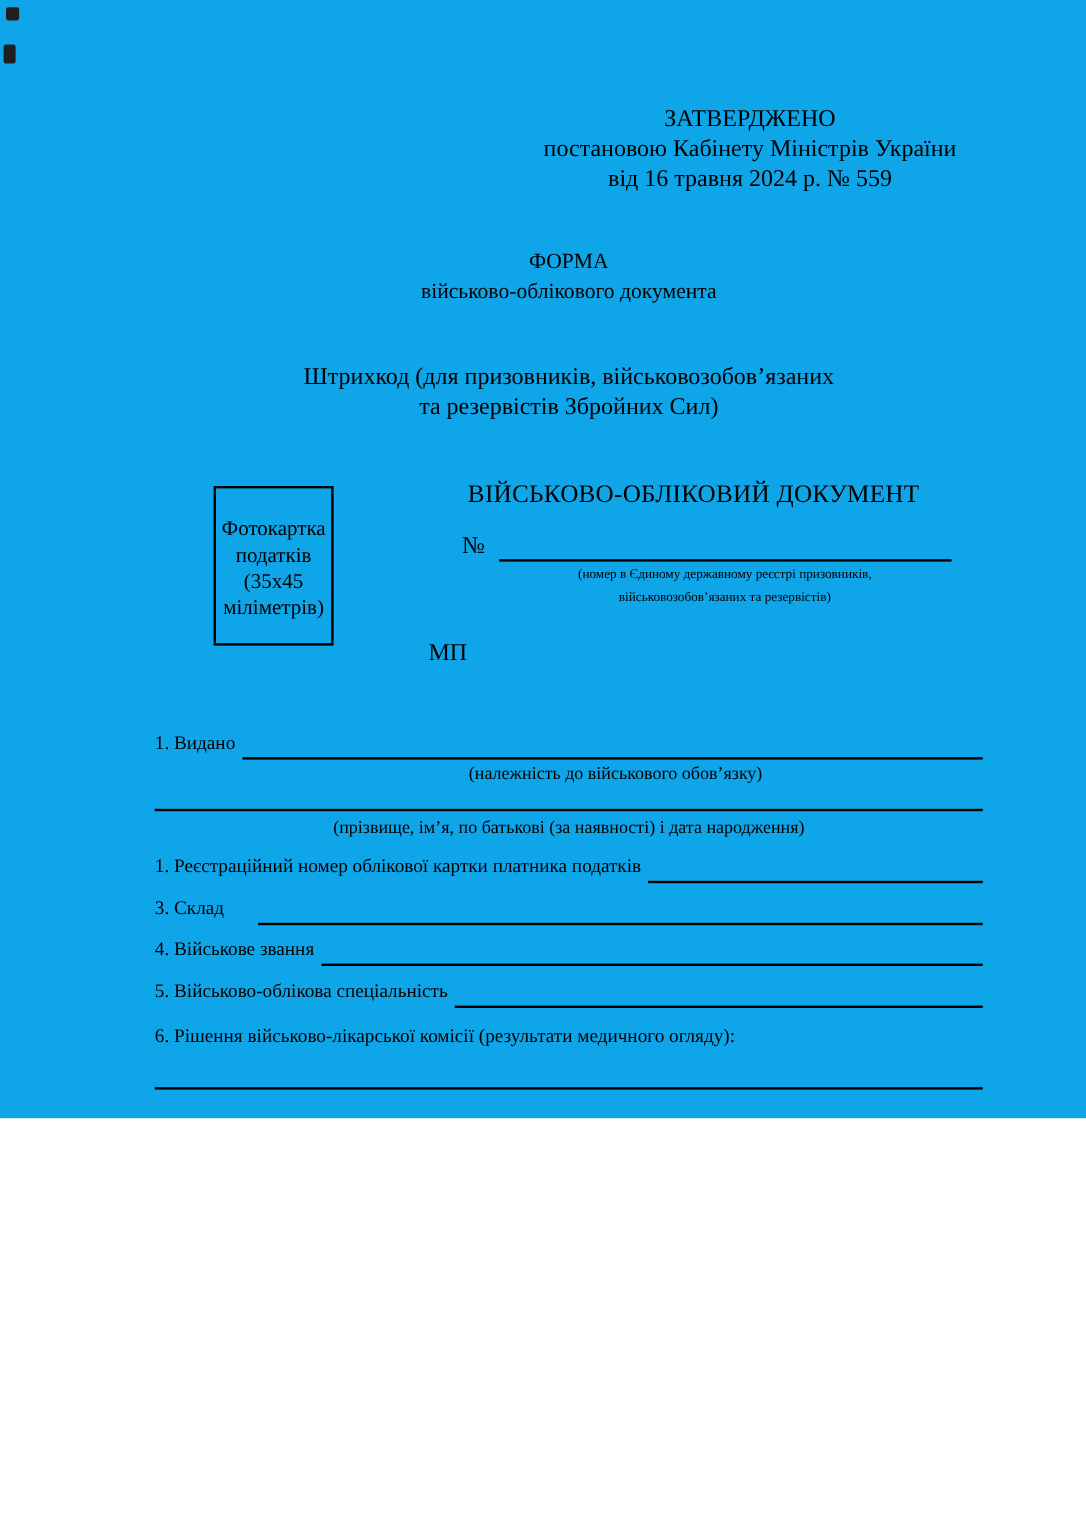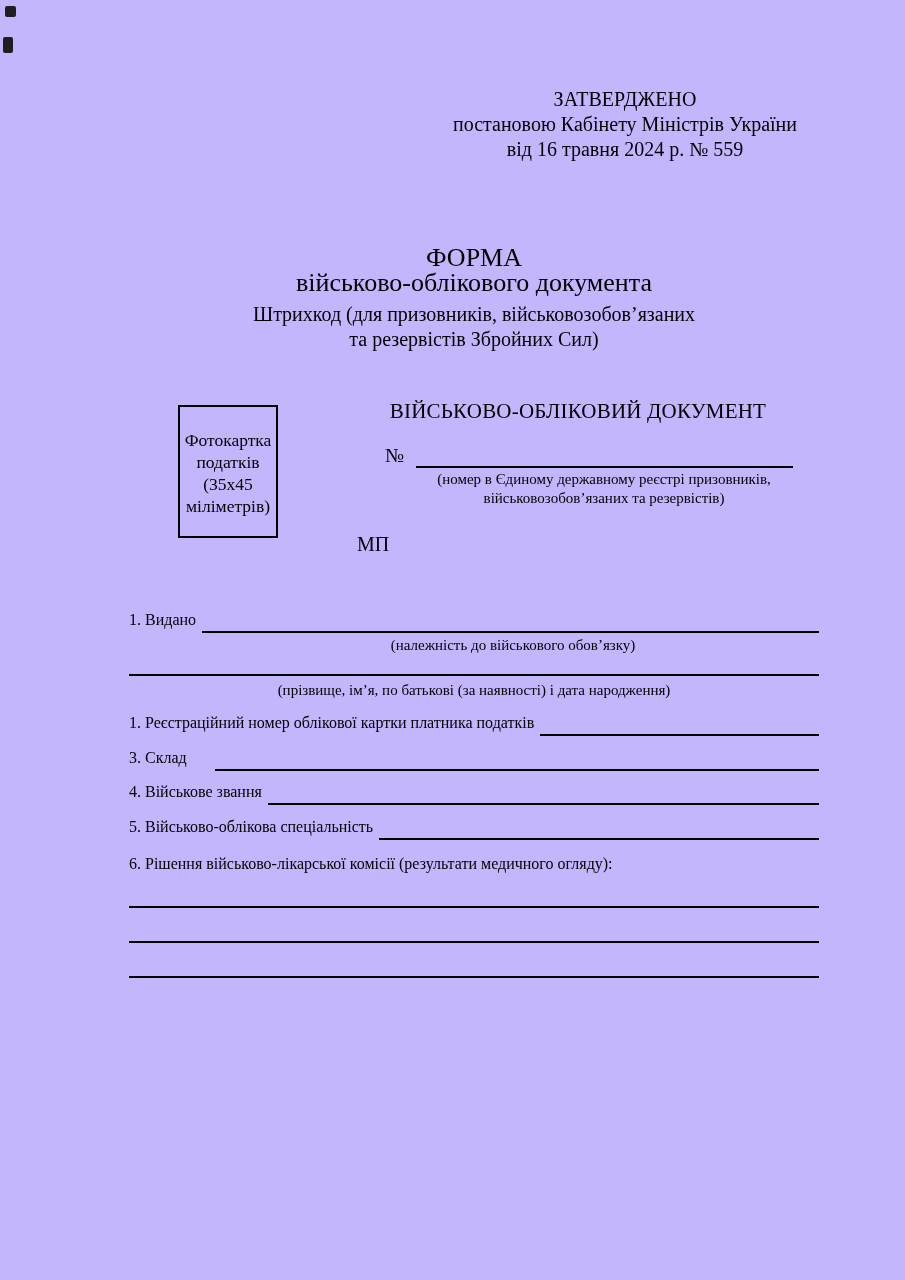--- a/index.html
+++ b/index.html
@@ -1,33 +1,33 @@
 <!DOCTYPE html>
 <html><head>
 <meta charset="utf-8">
 <style>
   html, body { margin: 0; padding: 0; background: #ffffff; }
   .page {
     position: relative;
     width: 905px;
-    height: 1280px;
-    background: #c4b5fd;
+    height: 932px;
+    background: #0ea5e9;
     color: #000000;
     font-family: "Liberation Serif", "DejaVu Serif", serif;
     overflow: hidden;
   }
   .abs { position: absolute; }
   .center { text-align: center; }
 
   .artifact { position: absolute; background: #1f1f1f; border-radius: 2px; }
   .artifact.a1 { left: 5px; top: 6px; width: 11px; height: 11px; }
   .artifact.a2 { left: 3px; top: 37px; width: 10px; height: 16px; }
 
   .approval { left: 440px; top: 87px; width: 370px; font-size: 20px; line-height: 25px; }
-  .form-heading { left: 129px; top: 205px; width: 690px; font-size: 26px; line-height: 25px; margin-top: 40px; }
+  .form-heading { left: 129px; top: 205px; width: 690px; font-size: 18px; line-height: 25px; }
   .barcode-note { left: 129px; top: 302px; width: 690px; font-size: 20px; line-height: 25px; }
 
   .photo-box {
     left: 178px; top: 405px; width: 100px; height: 133px;
     box-sizing: border-box; border: 2px solid #000;
     padding-top: 22px; font-size: 17.5px; line-height: 22px; text-align: center;
   }
 
   .doc-title {
     left: 353px; top: 399px; width: 450px;
@@ -41,21 +41,21 @@
     font-size: 16px; line-height: 26px; white-space: nowrap;
   }
   .frow .label { flex: 0 0 auto; }
   .fill { flex: 1 1 auto; border-bottom: 2px solid #000; margin-left: 6px; }
 
   .num-row { left: 385px; top: 442px; width: 408px; position: absolute; display: flex;
              align-items: stretch; height: 26px; line-height: 26px; font-size: 20px; }
   .num-row .fill { margin-left: 12px; }
 
   .caption { position: absolute; font-size: 15px; line-height: 19px; text-align: center; }
-  .caption.small { font-size: 15px; }
+  .caption.small { font-size: 11px; }
 
   .rule { position: absolute; left: 129px; width: 690px; height: 0; border-top: 2px solid #000; }
 
   .stamp { left: 357px; top: 531px; font-size: 20px; line-height: 26px; }
 
   .r1 { top: 607px; }
   .cap1 { left: 213px; top: 636px; width: 600px; }
   .rule-name { top: 674px; }
   .cap2 { left: 129px; top: 681px; width: 690px; }
   .r2 { top: 710px; }

